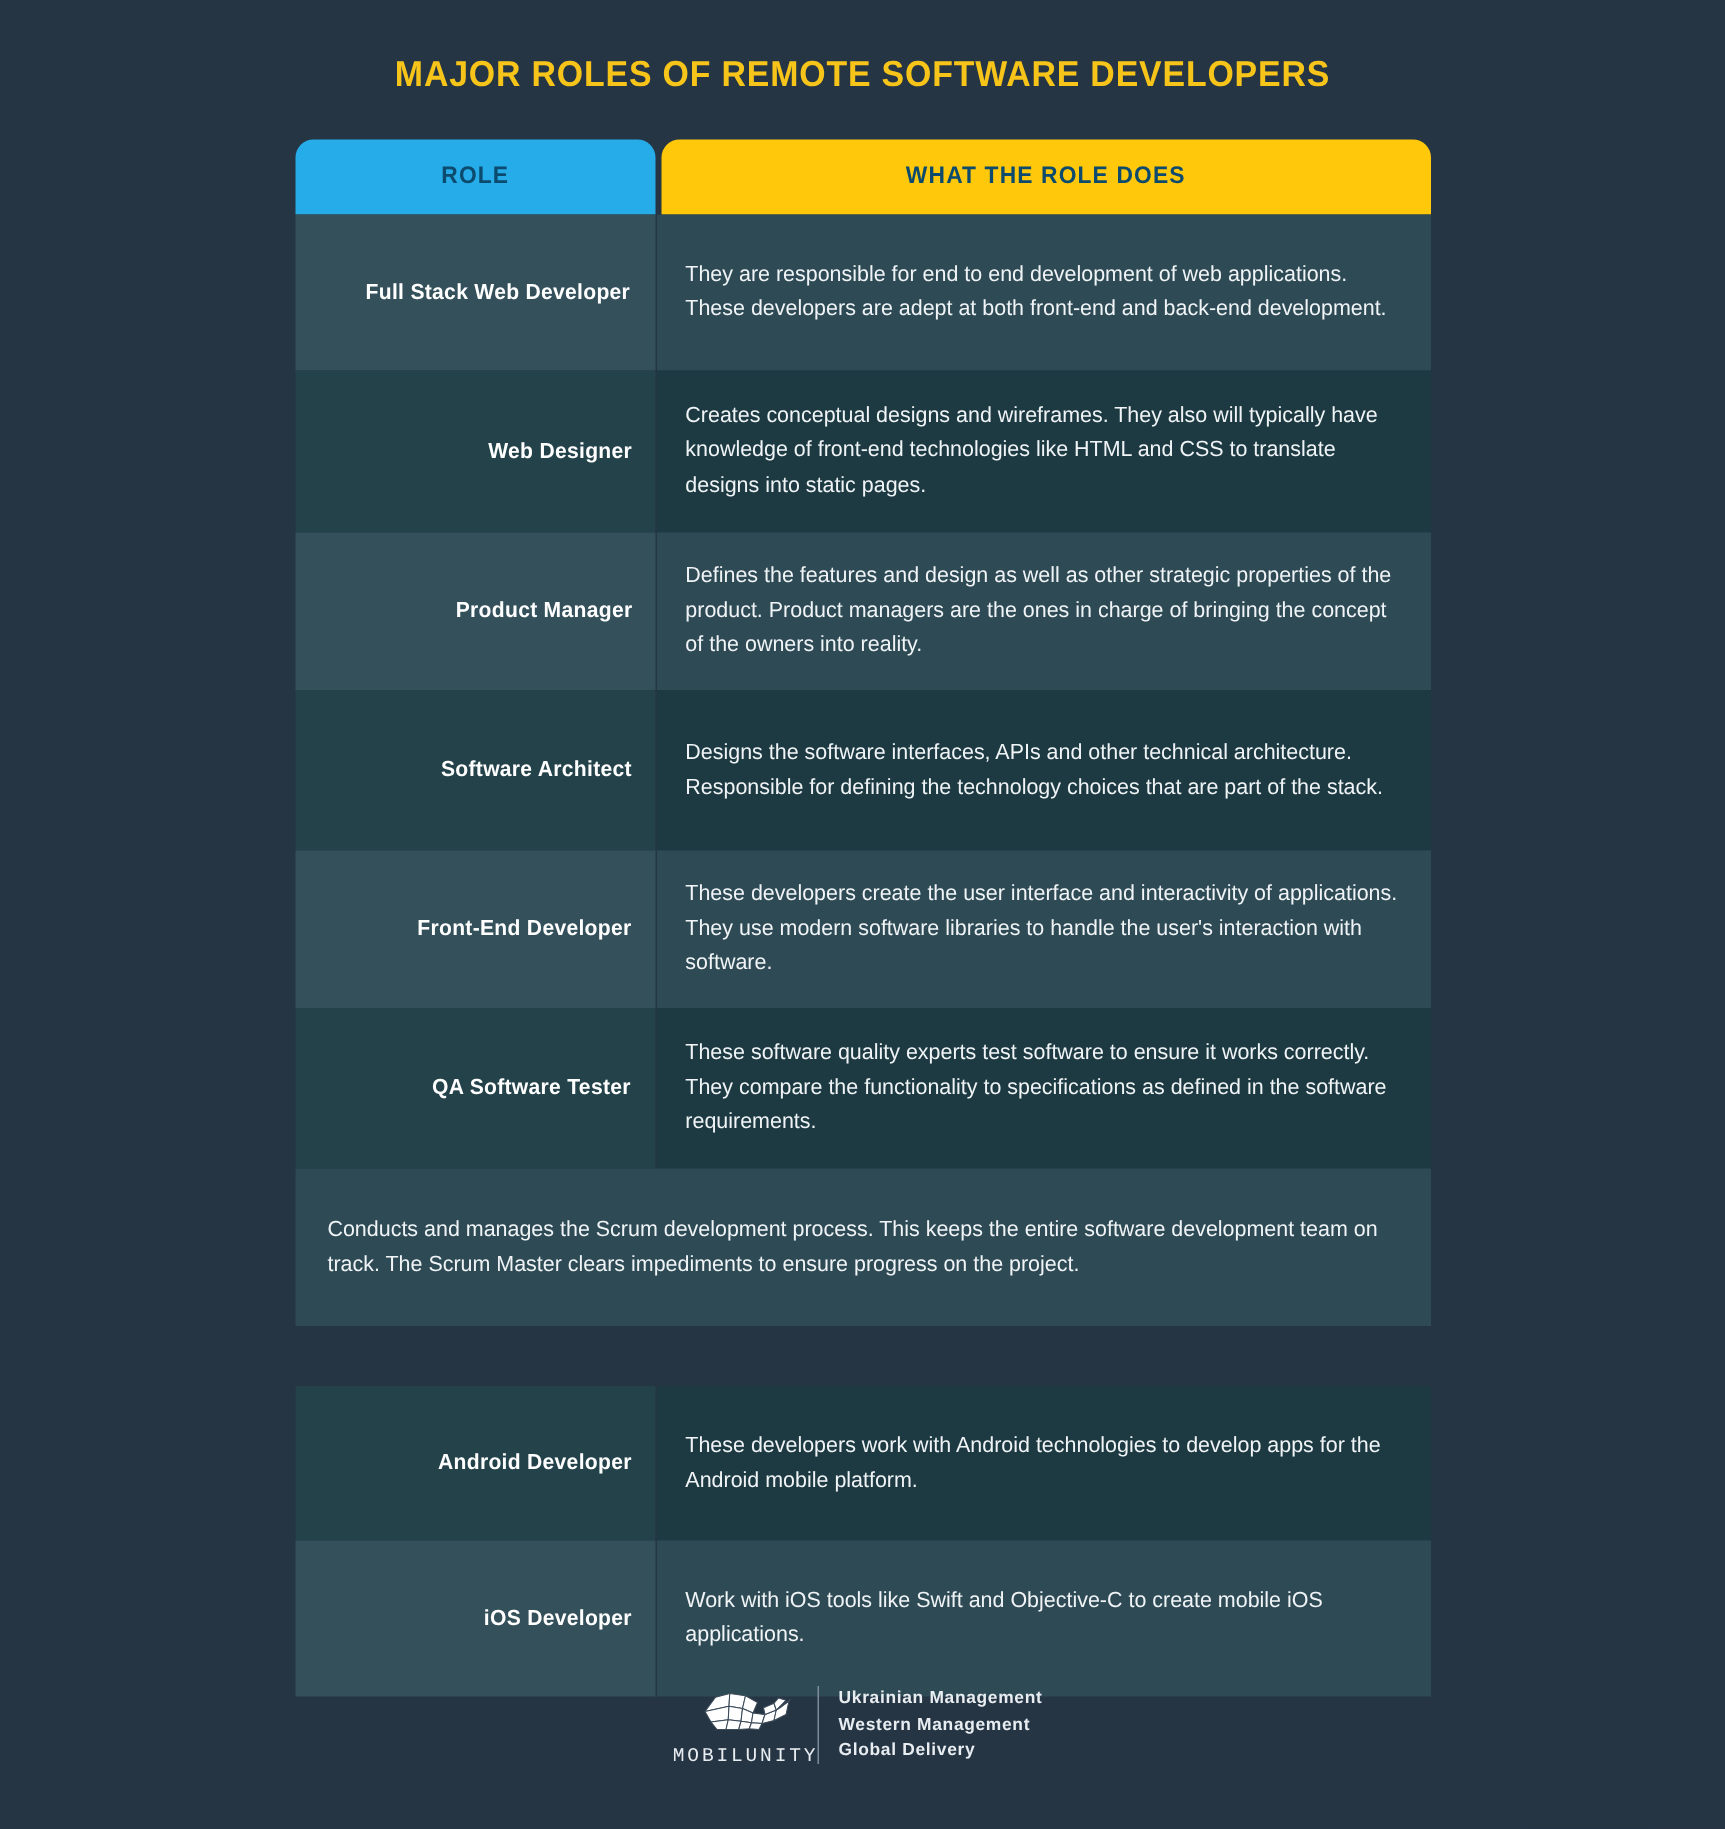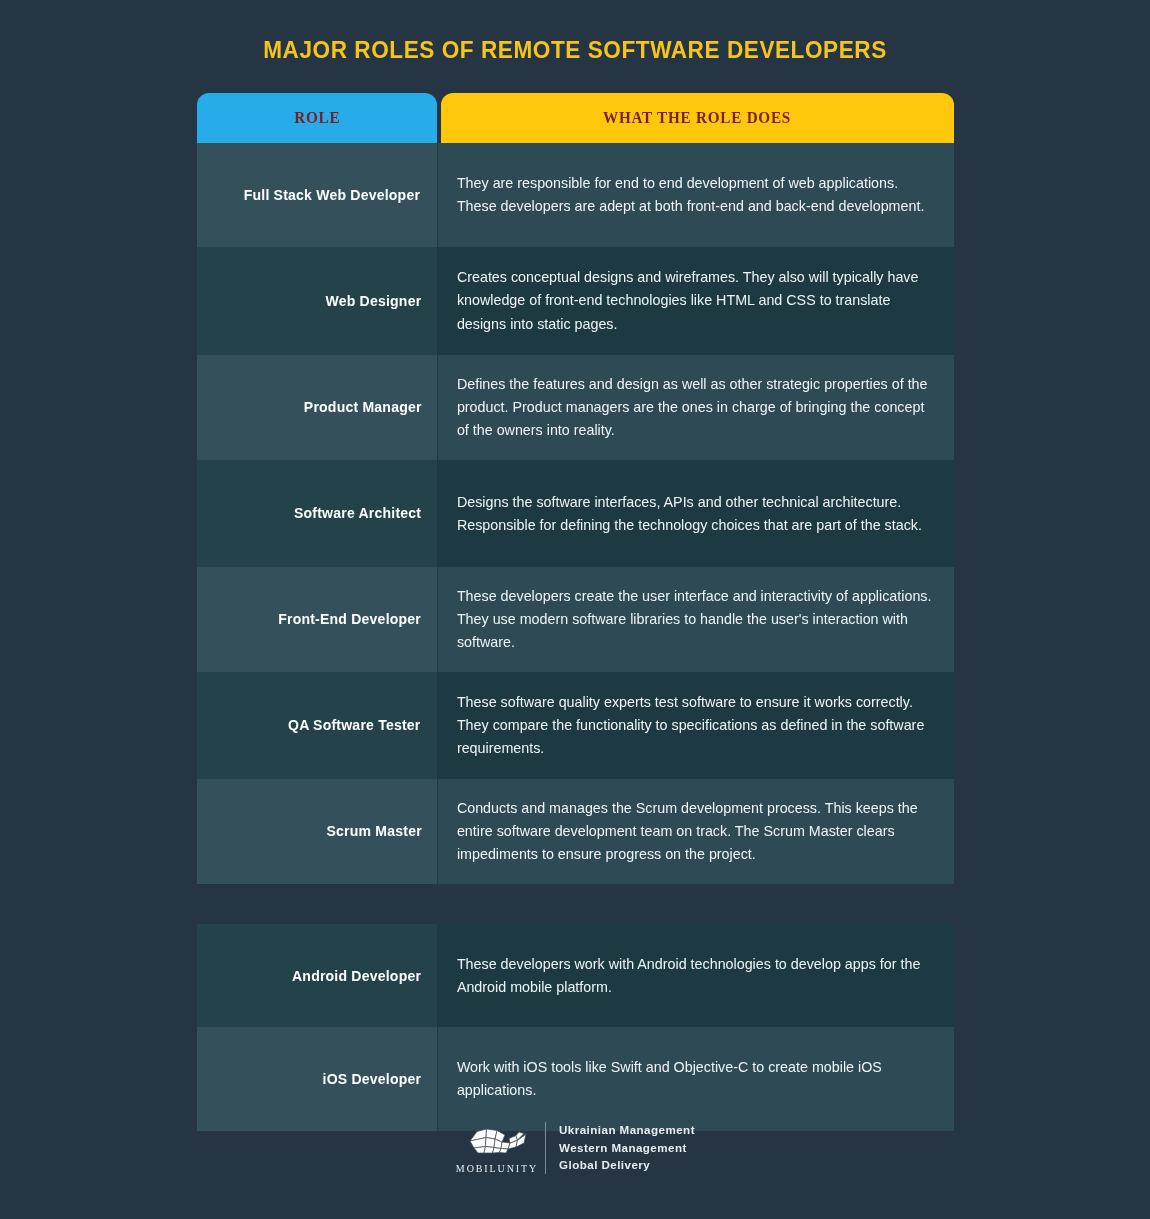--- a/index.html
+++ b/index.html
@@ -48,26 +48,26 @@
   .table-head {
     display: flex;
     height: 50px;
     gap: 4px;
   }
 
   .th {
     display: flex;
     align-items: center;
     justify-content: center;
-    color: #7f1d1d;
+    color: #0c4a6e;
     font-size: 16px;
     font-weight: bold;
     letter-spacing: 0.8px;
     text-transform: uppercase;
-    font-family: Liberation Serif, serif;
+    font-family: Liberation Sans, sans-serif;
     border-radius: 12px 12px 0 0;
     transform-origin: center;
   }
   .th > span { transform: scaleX(0.95); display: block; }
 
   .th-role {
     width: 240px;
     background: #26ACE8;
   }
 
@@ -158,24 +158,24 @@
 
   .whale-icon {
     display: block;
     width: 66px;
     height: 38px;
   }
 
   .wordmark {
     margin-top: 3px;
     color: #E8EDF1;
-    font-size: 10px;
+    font-size: 13px;
     letter-spacing: 1.9px;
     font-weight: normal;
-    font-family: Liberation Serif, serif;
+    font-family: Liberation Mono, monospace;
   }
 
   .logo-divider {
     width: 1px;
     height: 52px;
     background: #7D8B97;
     margin: 0 13px 0 6px;
   }
 
   .tagline {
@@ -262,23 +262,20 @@
       <div class="trow dark h-r6">
         <div class="cell-role">
           <span>QA Software Tester</span>
         </div>
         <div class="cell-desc">
           <span>These software quality experts test software to ensure it works correctly. They compare the functionality to specifications as defined in the software requirements.</span>
         </div>
       </div>
 
       <div class="trow light h-r7">
-        <div class="cell-role">
-          <span>Scrum Master</span>
-        </div>
         <div class="cell-desc">
           <span>Conducts and manages the Scrum development process. This keeps the entire software development team on track. The Scrum Master clears impediments to ensure progress on the project.</span>
         </div>
       </div>
 
       <div class="trow dark h-r8">
         <div class="cell-role">
           <span>Android Developer</span>
         </div>
         <div class="cell-desc">

